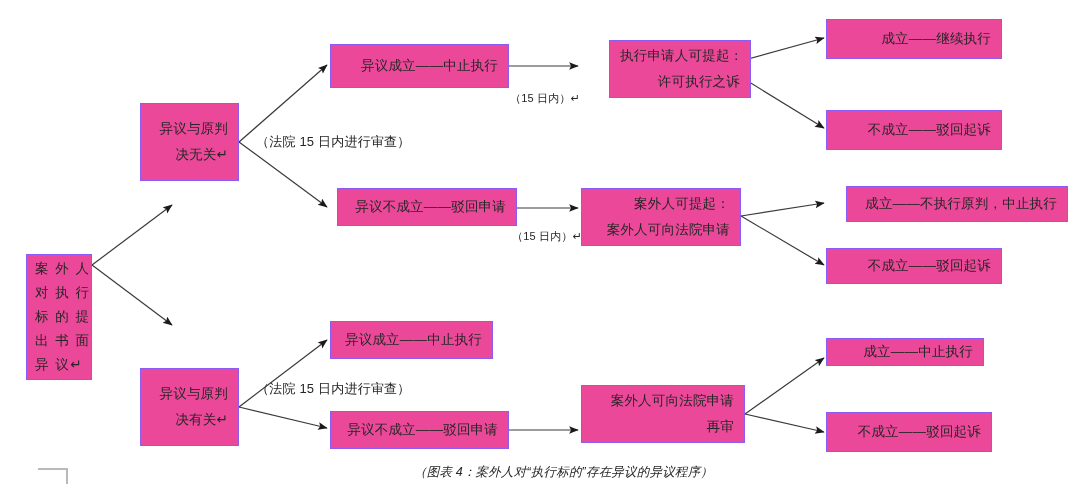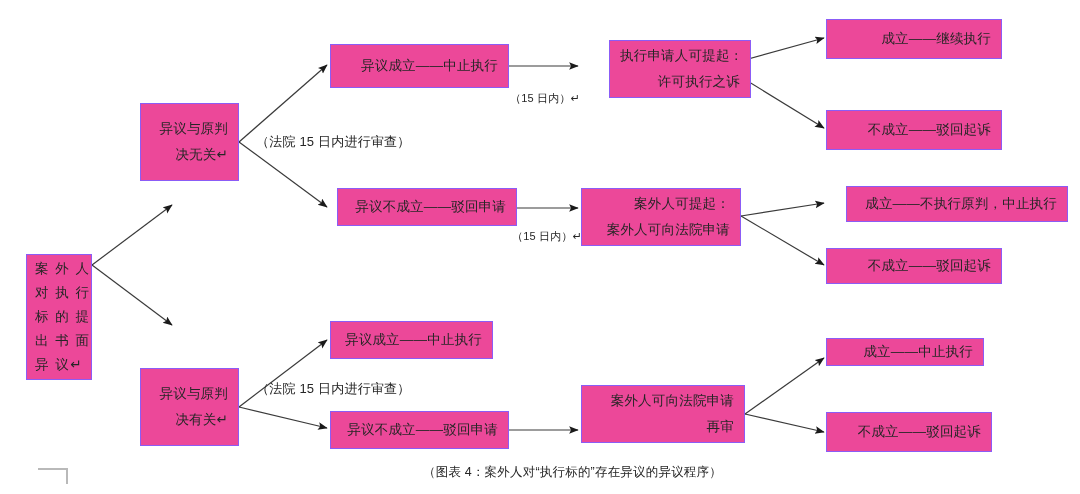--- a/index.html
+++ b/index.html
@@ -187,17 +187,17 @@
     <span class="ln">再审</span>
   </div>
 
   <div class="box" style="left:826px; top:338px; width:158px; height:28px;">
     <span class="ln">成立——中止执行</span>
   </div>
   <div class="box" style="left:826px; top:412px; width:166px; height:40px;">
     <span class="ln">不成立——驳回起诉</span>
   </div>
 
-  <div class="caption" style="left:423px; top:464px;">（图表 4：案外人对“执行标的”存在异议的异议程序）</div>
+  <div class="caption" style="left:414px; top:464px;font-style:italic;">（图表 4：案外人对“执行标的”存在异议的异议程序）</div>
 
   <div class="cropmark"></div>
 
 </div>
 
 </body></html>

